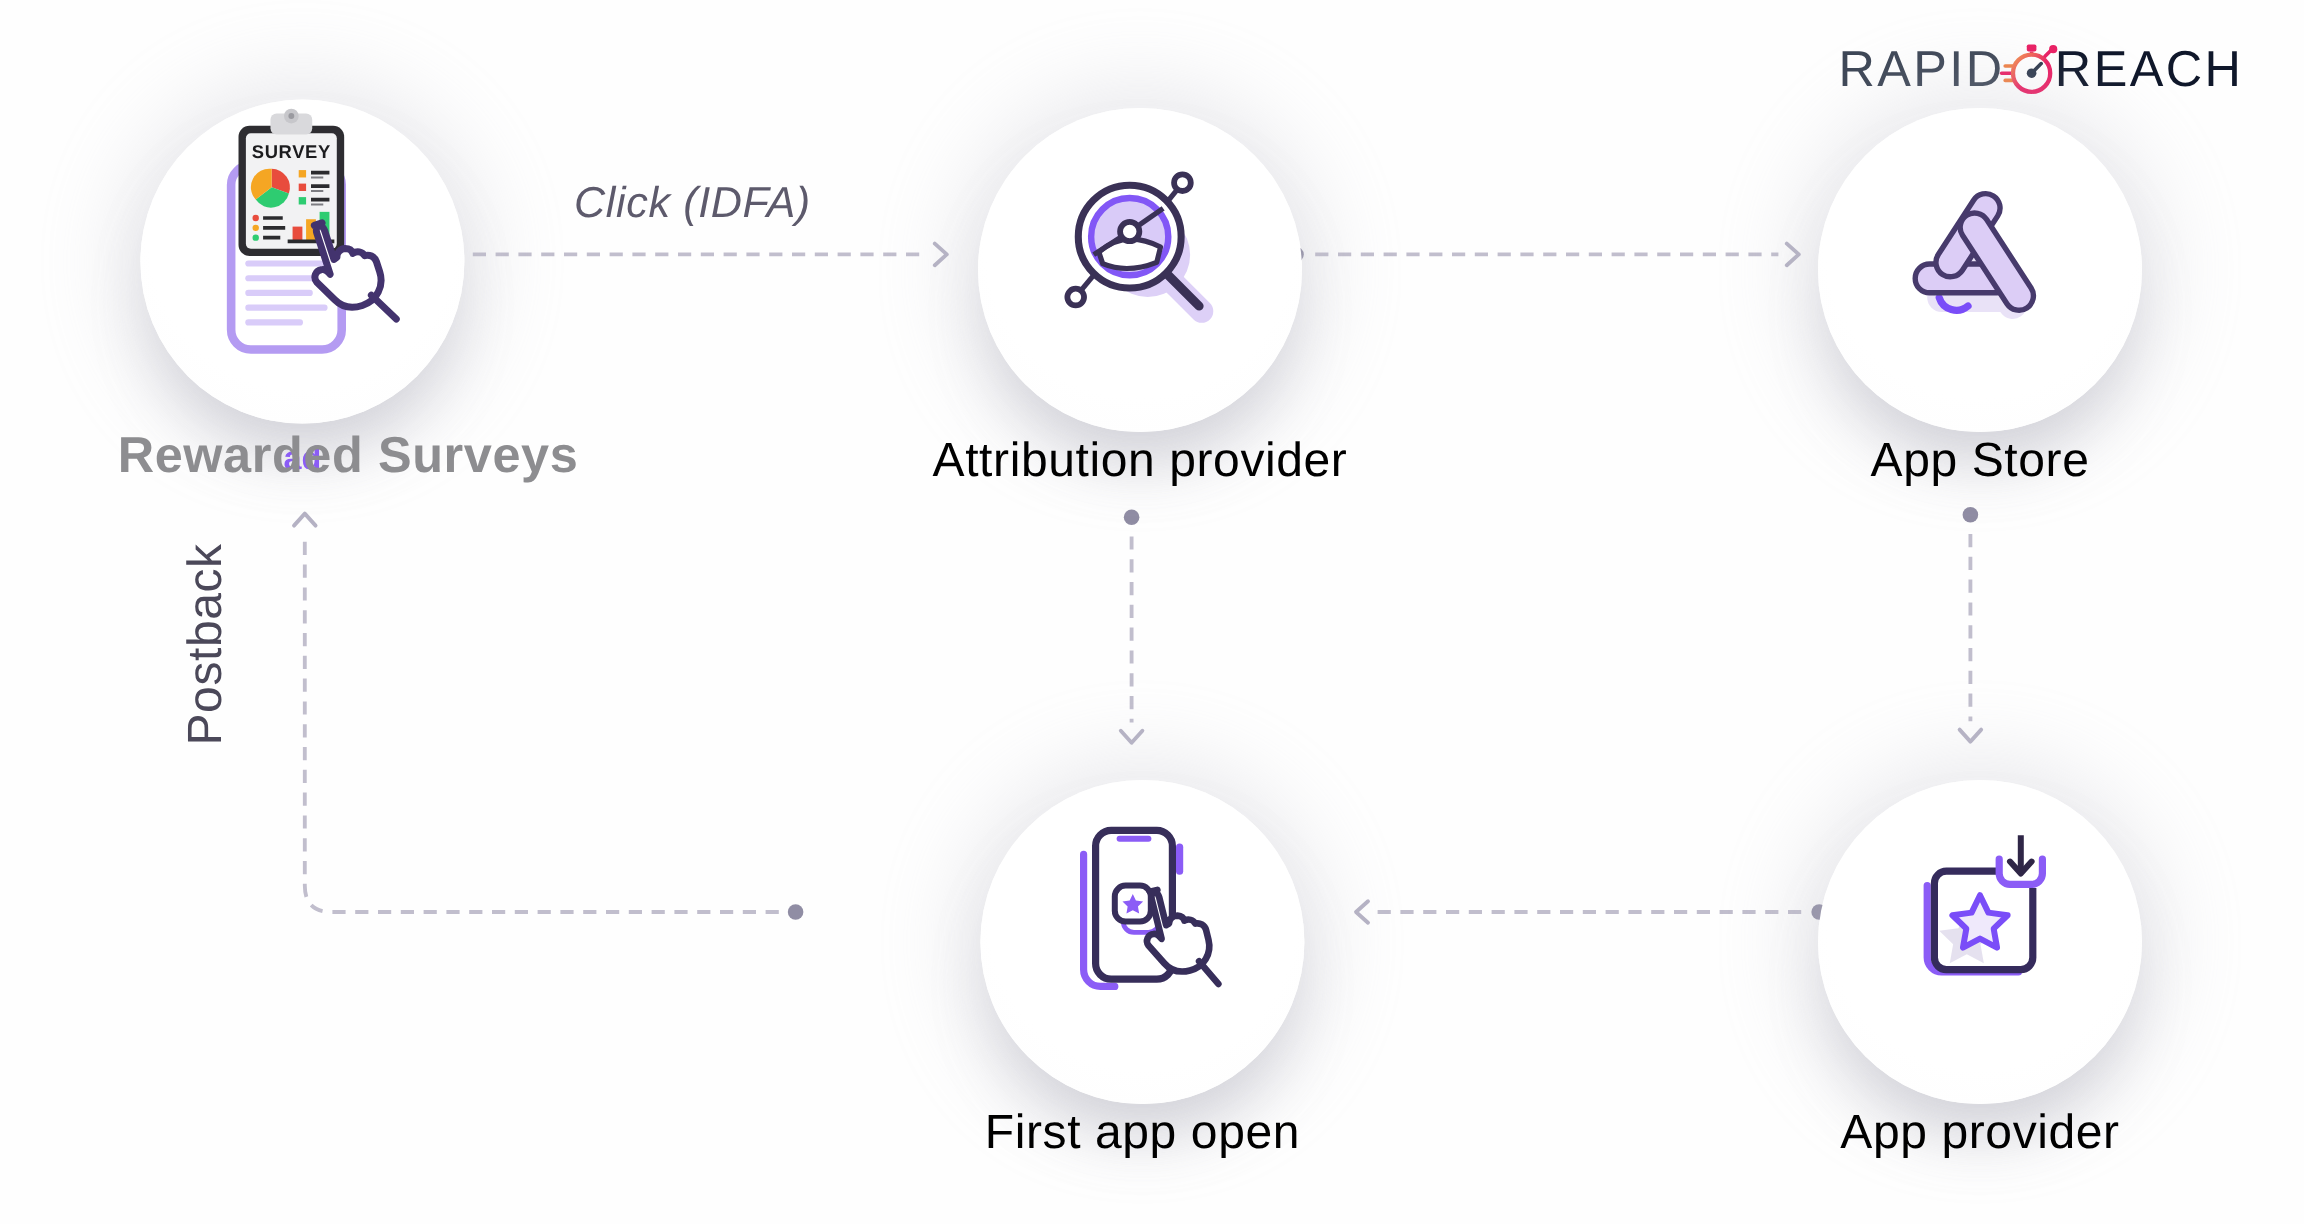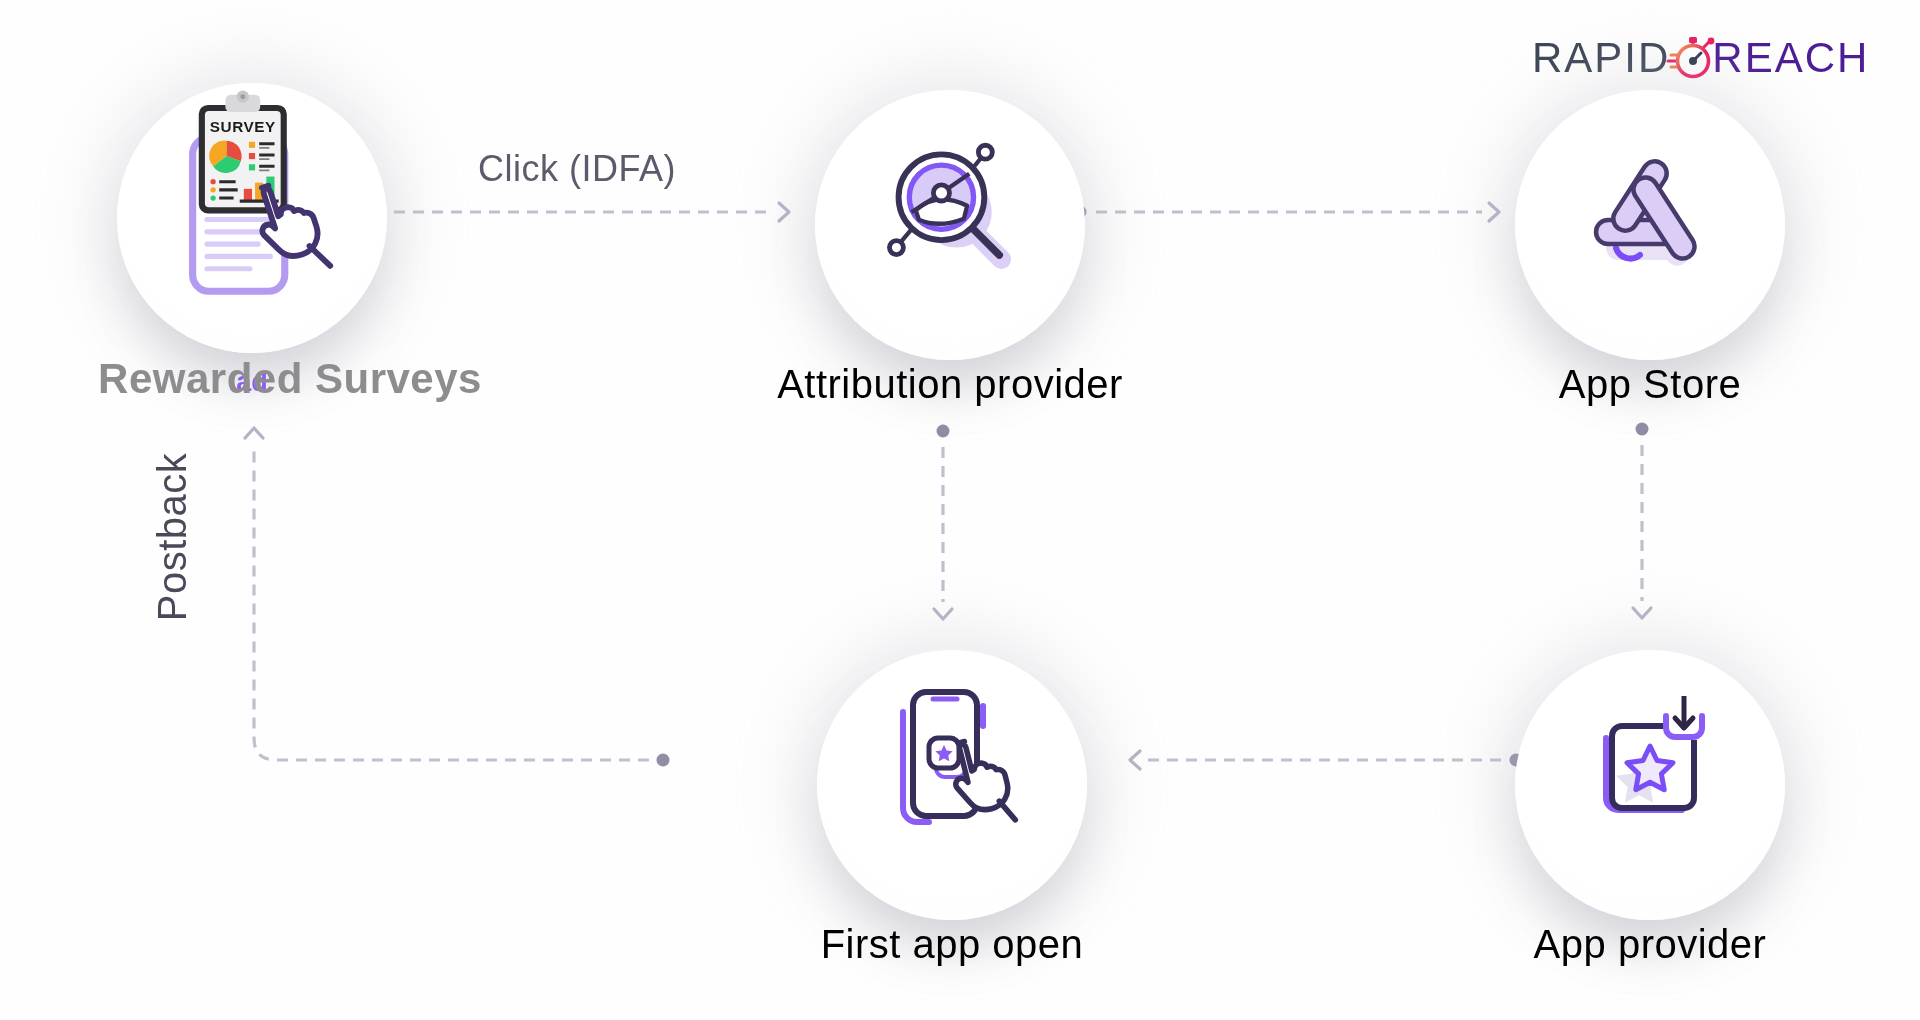--- a/index.html
+++ b/index.html
@@ -5,21 +5,21 @@
   html,body{margin:0;padding:0;background:#ffffff;}
   .canvas{
     position:relative;width:1920px;height:1020px;overflow:hidden;
     background:#fefefe;
     font-family:"Liberation Sans", sans-serif;
   }
 
   
   .logo{position:absolute;left:1532px;top:30px;height:56px;display:flex;align-items:center;}
   .logo-rapid{font-size:42px;font-weight:400;letter-spacing:2px;color:#3d4656;}
-  .logo-reach{font-size:42px;font-weight:400;letter-spacing:2px;color:#4c1d95;}
+  .logo-reach{font-size:42px;font-weight:400;letter-spacing:2px;color:#0f172a;}
   .logo-watch{width:52px;height:56px;margin:0 -6px 0 -4px;}
 
   
   .node{position:absolute;width:270px;height:270px;}
   .node-circle{
     position:absolute;inset:0;border-radius:50%;
     background:radial-gradient(circle at 50% 42%, #ffffff 62%, #fefefe 78%, rgba(252,252,253,0.2) 100%);
     box-shadow:0 0 60px 22px rgba(196,196,206,.30), 0 34px 52px -14px rgba(148,148,164,.38);
   }
   .node-icon{position:absolute;left:50%;top:44%;transform:translate(-50%,-50%);}
@@ -112,21 +112,21 @@
       <circle class="dot" cx="1516" cy="760" r="6.5"></circle>
     </g>
 
     <g>
       <circle class="dot" cx="663" cy="760" r="6.5"></circle>
       <path class="dash" d="M649,760 H276 Q254,760 254,738 V446"></path>
       <path class="chev" d="M245,438 l9,-10 9,10"></path>
     </g>
   </svg>
 
-  <div class="edge-label" style="left:577px;top:169px;">Click (IDFA)</div>
+  <div class="edge-label" style="left:577px;top:169px;font-style:italic;">Click (IDFA)</div>
   <div class="edge-label vertical" style="left:172px;top:537px;">Postback</div>
 
   <div class="node" style="left:117px;top:83px;">
     <div class="node-circle"></div>
     <svg class="node-icon" style="top:42%;" width="170" height="215" viewBox="0 0 160 210">
 
       <g>
         <rect x="22" y="48" width="90" height="150" rx="16" fill="#ffffff" stroke="#b49bf2" stroke-width="7"></rect>
         <g stroke="#d9ccf9" stroke-width="5" stroke-linecap="round">
           <line x1="36" y1="128" x2="98" y2="128"></line>

